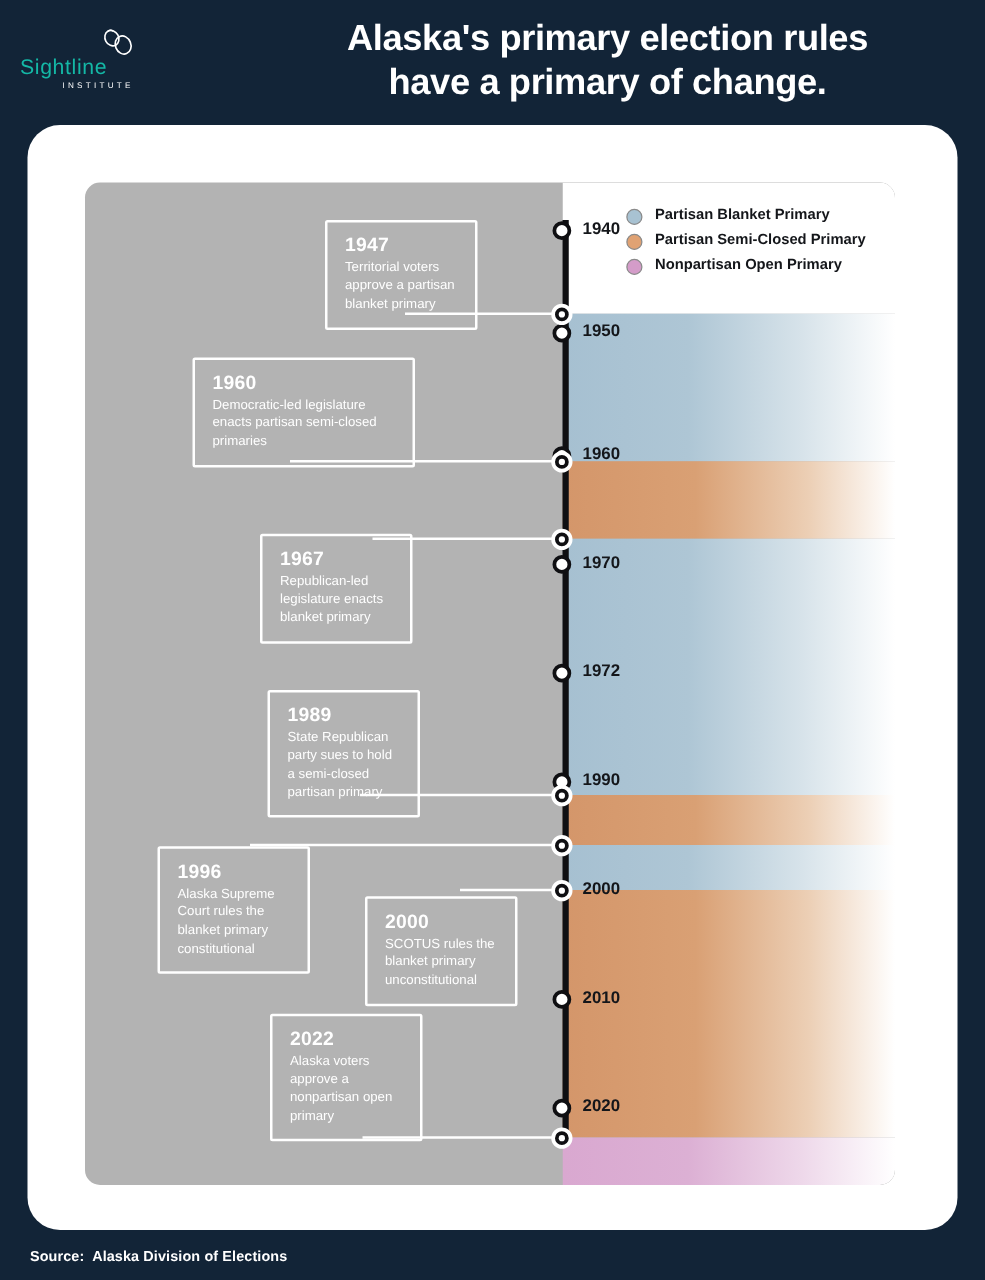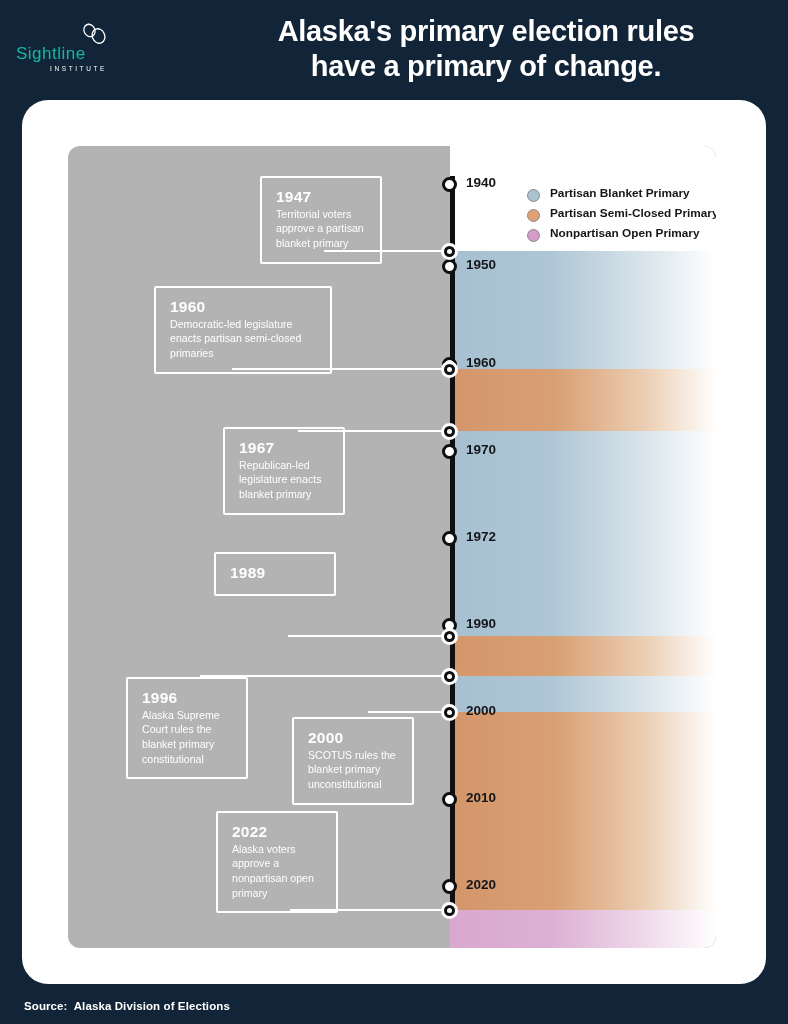--- a/index.html
+++ b/index.html
@@ -116,23 +116,22 @@
   .ecard .yr {
     font-size:15.5px; font-weight:bold; line-height:1.15;
     margin-bottom:1px; letter-spacing:0.2px;
   }
   .ecard .bd {
     font-size:10.6px; line-height:1.38; font-weight:400;
   }
 
   
   #legend {
-    position:absolute; left:459px; top:18px;
+    position:absolute; left:433px; top:18px;
     width:200px;
-    margin-top:22px;
   }
   .lg-row { position:relative; height:20px; }
   .lg-dot {
     position:absolute; left:0; top:3px;
     width:13px; height:13px; border-radius:50%;
     border:1.4px solid #8a8a8a;
   }
   .lg-txt {
     position:absolute; left:23px; top:0;
     font-size:11.8px; font-weight:bold; color:#14161a;
@@ -274,27 +273,28 @@
     <div class="ecard" style="left:192px; top:30px;  width:122px;">
       <div class="yr">1947</div>
       <div class="bd">Territorial voters approve a partisan blanket primary</div>
     </div>
 
     <div class="ecard" style="left:86px;  top:140px; width:178px;">
       <div class="yr">1960</div>
       <div class="bd">Democratic-led legislature enacts partisan semi-closed primaries</div>
     </div>
 
-    <div class="ecard" style="left:155px; top:281px; width:122px;">
+    <div class="ecard" style="left:140px; top:281px; width:122px;">
       <div class="yr">1967</div>
       <div class="bd">Republican-led legislature enacts blanket primary</div>
     </div>
 
     <div class="ecard" style="left:146px; top:406px; width:122px;">
       <div class="yr">1989</div>
+      <div class="bd">State Republican party sues to hold a semi-closed partisan primary</div>
     </div>
 
     <div class="ecard" style="left:58px;  top:531px; width:122px;">
       <div class="yr">1996</div>
       <div class="bd">Alaska Supreme Court rules the blanket primary constitutional</div>
     </div>
 
     <div class="ecard" style="left:224px; top:571px; width:122px;">
       <div class="yr">2000</div>
       <div class="bd">SCOTUS rules the blanket primary unconstitutional</div>

